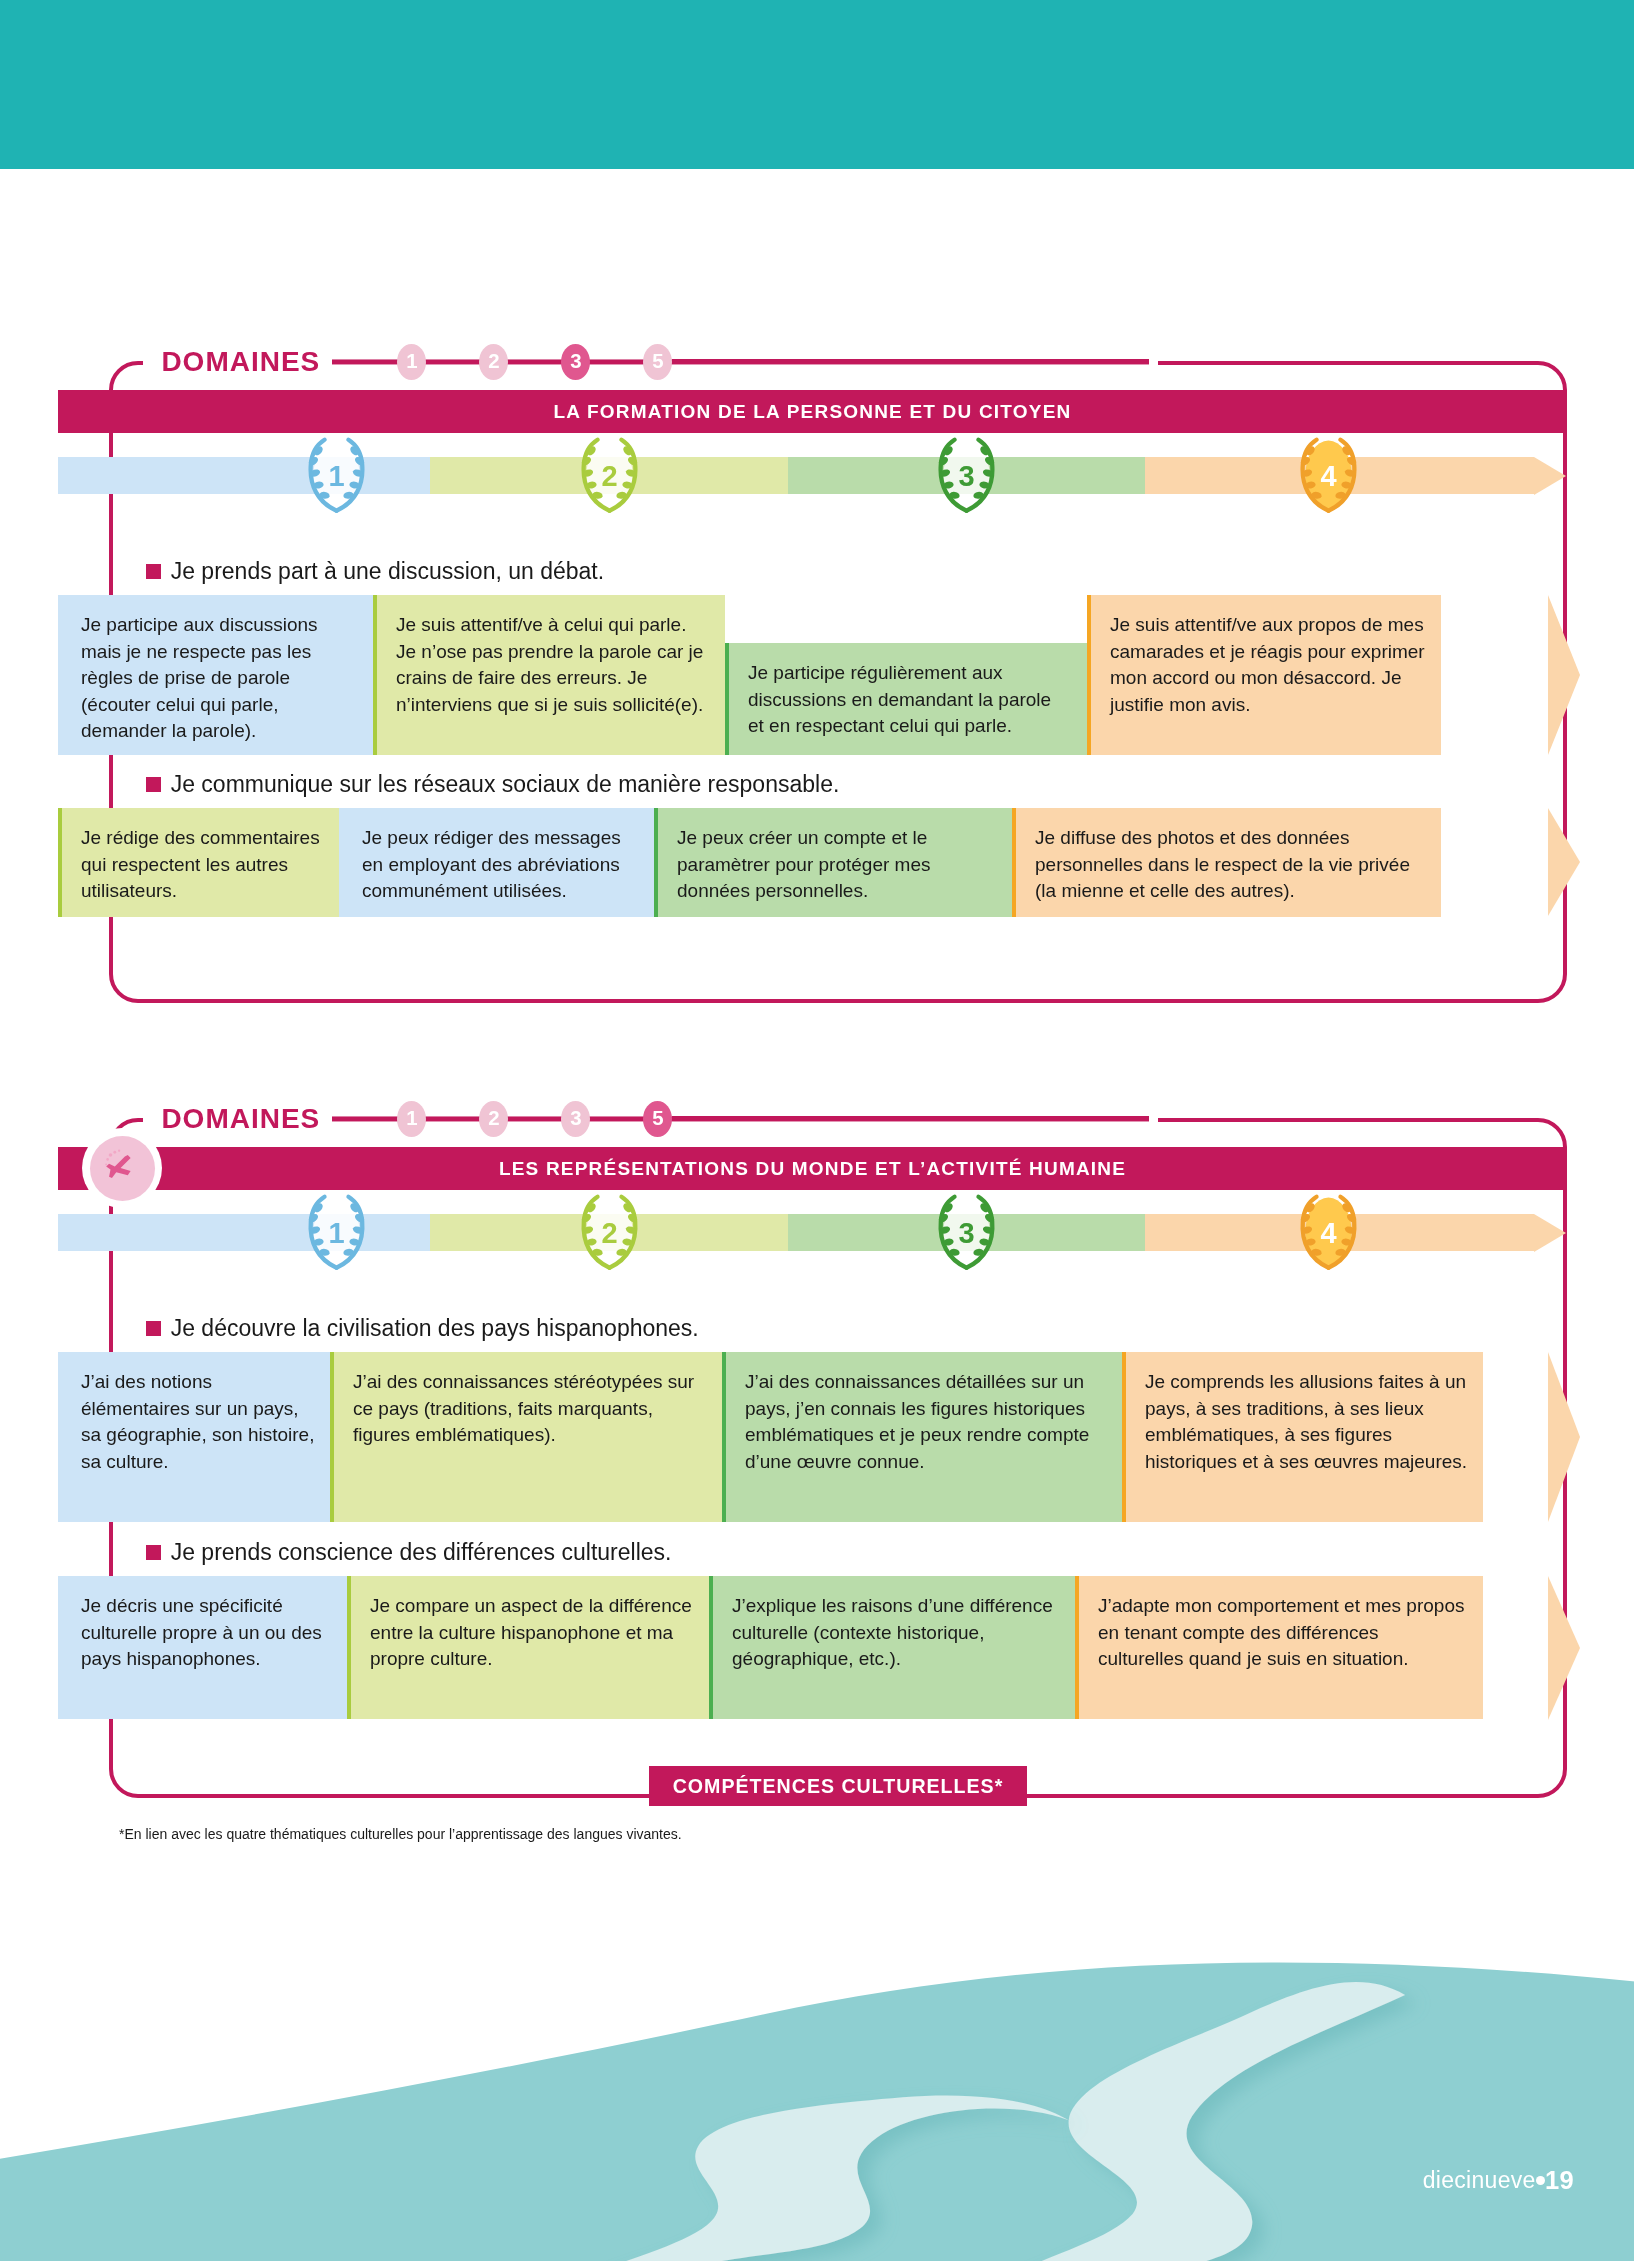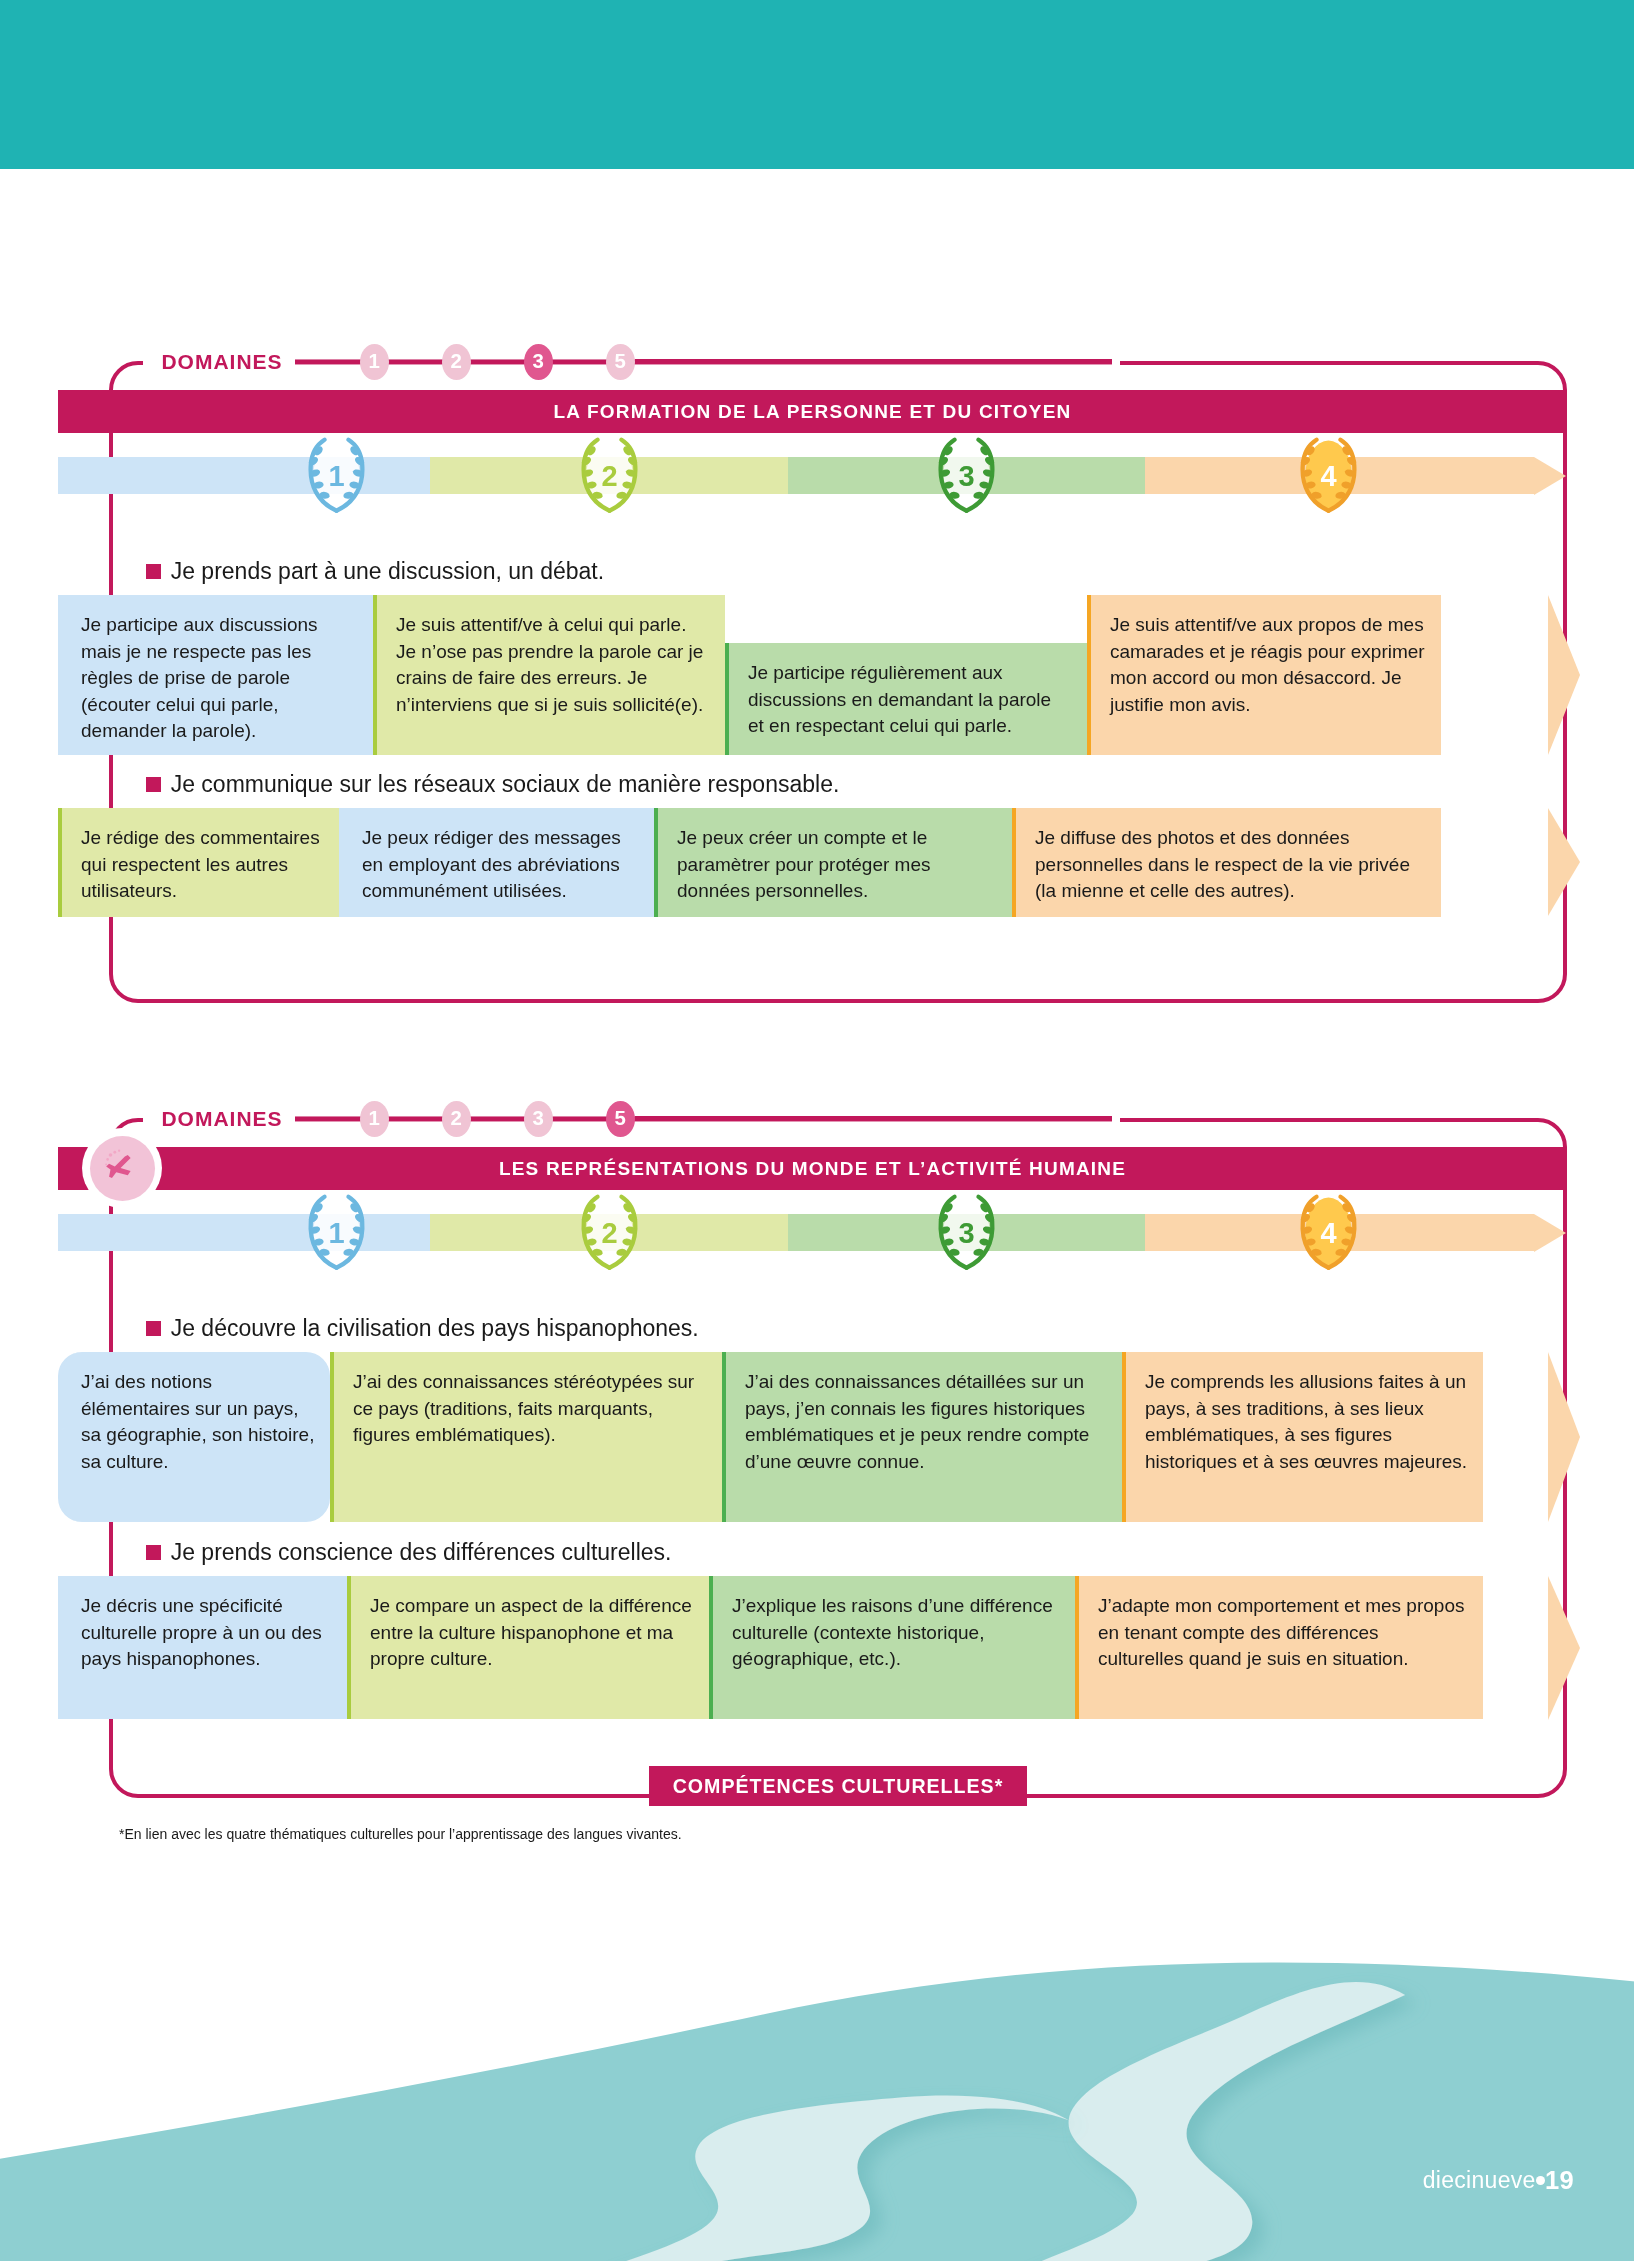--- a/index.html
+++ b/index.html
@@ -50,21 +50,21 @@
     height: 25.5px; background: #ffffff;
   }
 
   
   .domaines-row {
     position: absolute; left: 49px; top: 0px;
     display: flex; align-items: center; height: 41px;
     background: #ffffff; padding-right: 8.5px; z-index: 5;
   }
   .domaines-label {
-    color: #c2185b; font-weight: bold; font-size: 21px;
+    color: #c2185b; font-weight: bold; font-size: 28px;
     letter-spacing: 1px; font-family: "Liberation Sans", sans-serif;
     white-space: nowrap; padding: 0 12px 0 3.4px; background: #fff;
   }
   .domaines-track {
     position: relative; display: flex; align-items: center;
     height: 41px;
   }
   .domaines-line {
     position: absolute; left: 0; right: 0; top: 50%;
     height: 5.1px; background: #c2185b; transform: translateY(-50%);
@@ -471,21 +471,21 @@
         </svg>
         <span class="laurel-num" style="color:#ffffff;">4</span>
       </div>
     </div>
 
     <div class="comp-title" style="position:absolute; top:217px; left:0;">
       <span class="comp-bullet"></span>
       <span>Je découvre la civilisation des pays hispanophones.</span>
     </div>
     <div class="cells" style="position:absolute; top:254px; left:0; height:170px;">
-      <div class="cell c1" style="width:272px;border-radius:24px;">J’ai des notions élémentaires sur un pays, sa géographie, son histoire, sa culture.</div>
+      <div class="cell c1" style="width:272px;">J’ai des notions élémentaires sur un pays, sa géographie, son histoire, sa culture.</div>
       <div class="cell c2" style="width:392px;">J’ai des connaissances stéréotypées sur ce pays (traditions, faits marquants, figures emblématiques).</div>
       <div class="cell c3" style="width:400px;">J’ai des connaissances détaillées sur un pays, j’en connais les figures historiques emblématiques et je peux rendre compte d’une œuvre connue.</div>
       <div class="cell c4" style="width:361px;">Je comprends les allusions faites à un pays, à ses traditions, à ses lieux emblématiques, à ses figures historiques et à ses œuvres majeures.</div>
       <div class="cells-arrow" style="--h:85px;"></div>
     </div>
 
     <div class="comp-title" style="position:absolute; top:441px; left:0;">
       <span class="comp-bullet"></span>
       <span>Je prends conscience des différences culturelles.</span>
     </div>

